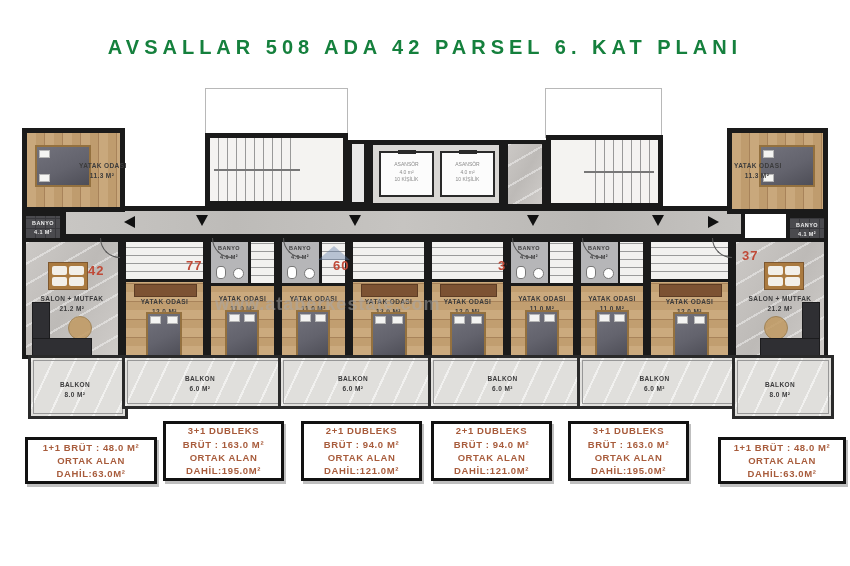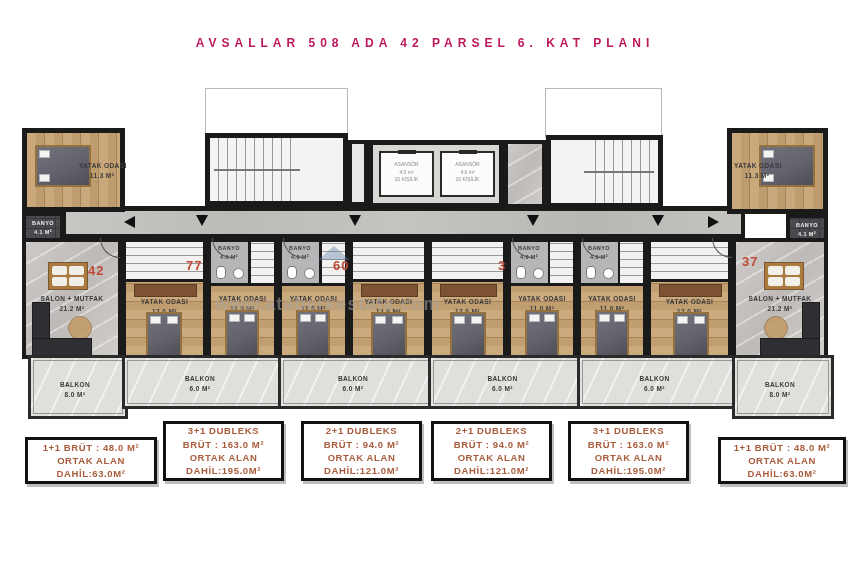--- a/index.html
+++ b/index.html
@@ -5,21 +5,21 @@
   :root{
     --accent:#c04a38;
     --info_text:#a85c3c;
     --wall:#1a1a1a;
   }
   html,body{margin:0;padding:0;background:#ffffff;}
   .stage{position:relative;width:850px;height:566px;background:#fff;overflow:hidden;
          font-family:"Liberation Sans",sans-serif;}
   .abs{position:absolute;}
   .title{position:absolute;left:0;top:36px;width:100%;text-align:center;
-         font-size:12px;font-weight:700;letter-spacing:5px;color:#be185d;}
+         font-size:20px;font-weight:700;letter-spacing:5px;color:#15803d;}
   
   .room{position:absolute;border:4px solid var(--wall);box-sizing:border-box;}
   .thick{border-width:5px;}
   .faint{position:absolute;border:1px solid #b8b8b8;background:#fff;box-sizing:border-box;}
   .marble2{background:
       repeating-linear-gradient(150deg,rgba(255,255,255,.4) 0 2px,transparent 2px 18px),
       linear-gradient(120deg,#ccc9c6 0%,#bdbab7 50%,#cfccc9 100%);}
   .corr{background:linear-gradient(90deg,#c8c6c3 0%,#bdbbb8 25%,#c6c4c1 50%,#b9b7b4 78%,#c5c3c0 100%);}
   .woodv{background:
       repeating-linear-gradient(90deg,transparent 0 17px,#a8835a 17px 18px),
@@ -306,21 +306,21 @@
         <div class="plate"></div>
     </div>
     <div class="rlabel" style="left:0;top:52px;width:88px">
       <div>SALON + MUTFAK</div>
       <div>21.2 M²</div>
     </div>
     <div class="rug" style="left:28px;top:74px;width:22px;height:22px"></div>
     <div class="sofa" style="left:66px;top:60px;width:16px;height:52px"></div>
     <div class="sofa" style="left:24px;top:96px;width:58px;height:16px"></div>
   </div>
-  <div class="unum" style="left:742px;top:254px">37</div>
+  <div class="unum" style="left:742px;top:248px">37</div>
 
   <div class="arc" style="left:212px;top:238px"></div>
   <div class="arc" style="left:283px;top:238px"></div>
   <div class="arc" style="left:100px;top:238px"></div>
   <div class="arc" style="left:512px;top:238px"></div>
   <div class="arc" style="left:582px;top:238px"></div>
   <div class="arc" style="left:712px;top:238px"></div>
 
   <div class="balc abs" style="left:28px;top:355px;width:94px;height:58px">
     <div class="rail"></div>

